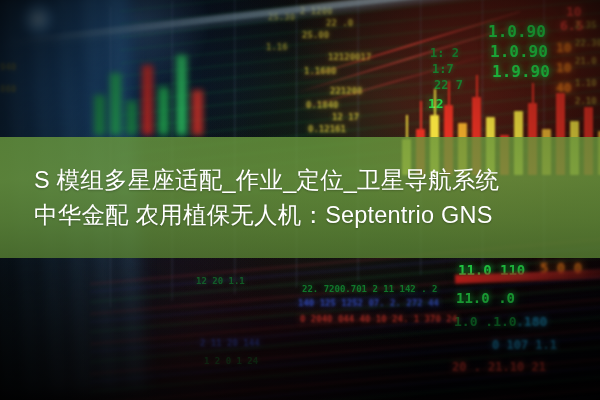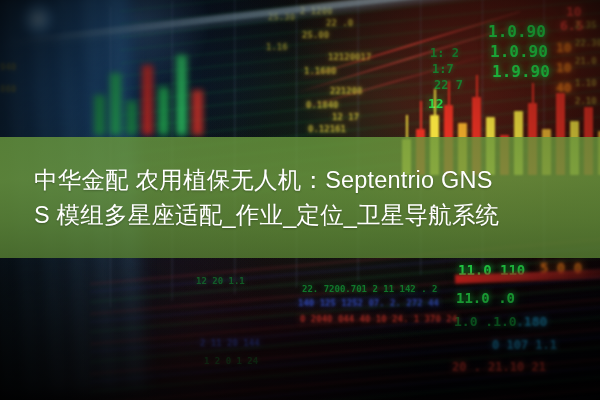--- a/index.html
+++ b/index.html
@@ -307,17 +307,17 @@
   <div class="tick dim" style="left:204px;top:356px;font-size:9px;opacity:.45;">1 2 0 1 24</div>
 
   <div class="streak"></div>
   <div class="streak2"></div>
 
   <div class="layer dark-left"></div>
   <div class="layer dark-bottom"></div>
   <div class="layer vignette"></div>
 
   <div class="title-band">
+    <div class="title-line">S 模组多星座适配_作业_定位_卫星导航系统</div>
     <div class="title-line">中华金配 农用植保无人机：Septentrio GNS</div>
-    <div class="title-line">S 模组多星座适配_作业_定位_卫星导航系统</div>
   </div>
 
 </div>
 
 </body></html>

